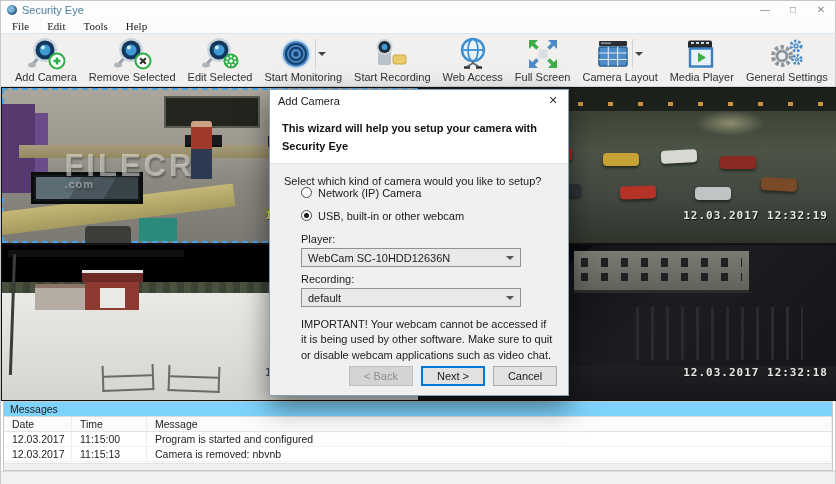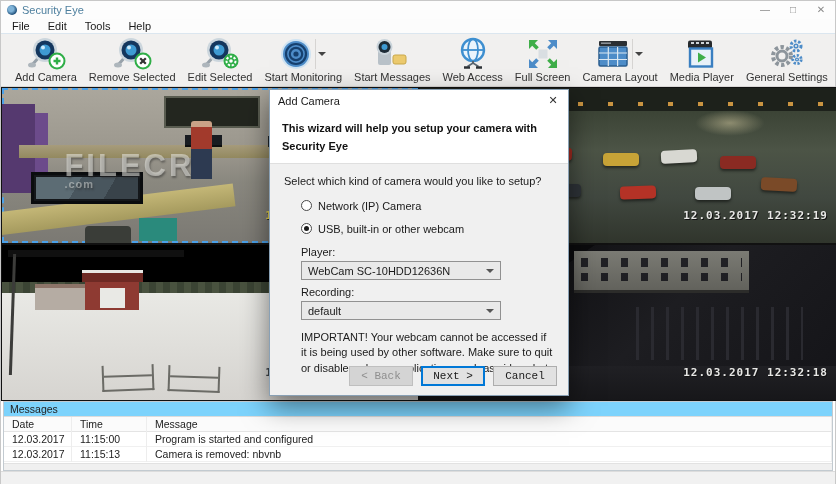--- a/index.html
+++ b/index.html
@@ -11,21 +11,21 @@
   
   .titlebar { height:18px; display:flex; align-items:center; background:#fdfdfd; padding-left:6px; }
   .app-icon { width:10px; height:10px; border-radius:50%;
     background:radial-gradient(circle at 40% 40%, #7fb3d8 0 30%, #1d4e79 70%); margin-right:5px; }
   .window-title { font-size:11px; color:#4d7f9e; }
   .win-controls { margin-left:auto; display:flex; }
   .win-btn { width:28px; text-align:center; font-size:10px; color:#8a8a8a; line-height:18px; }
 
   
   .menubar { height:15px; display:flex; align-items:center; background:#fcfcfc;
-    border-bottom:1px solid #dbe6ef; padding-left:2px; }
+    border-bottom:1px solid #dbe6ef; padding-left:2px;font-family:Liberation Serif, serif; }
   .menu-item { font-size:11px; color:#1a1a1a; padding:0 9px; line-height:14px; }
 
   
   .toolbar { height:53px; background:#f1f0ef; border-bottom:1px solid #d9d7d5;
     display:flex; align-items:flex-start; padding:3px 4px 0 8px; }
   .tool-item { display:flex; flex-direction:column; align-items:center; padding:0 6px; }
   .tool-icon { height:34px; display:flex; align-items:center; justify-content:center; }
   .tool-label { font-size:11px; color:#333; white-space:nowrap; margin-top:0; }
   .tool-split { display:flex; align-items:center; }
   .drop-arrow { width:12px; height:30px; display:flex; align-items:center; justify-content:center;
@@ -125,33 +125,33 @@
 
   
   .dialog { position:absolute; left:268px; top:88px; width:300px; height:307px; z-index:10;
     background:#f0f0f0; border:1px solid #89a0b4; box-shadow:0 10px 26px rgba(0,0,0,.5); }
   .dlg-titlebar { height:21px; background:#fff; display:flex; align-items:center; padding-left:8px; }
   .dlg-title { font-size:11px; color:#1a1a1a; }
   .dlg-close { margin-left:auto; width:30px; text-align:center; font-size:11px; color:#333; line-height:21px; }
   .dlg-header { background:#fff; padding:7px 12px 9px; border-bottom:1px solid #dfdfdf; }
   .dlg-heading { font-size:11px; font-weight:bold; color:#111; }
   .dlg-body { padding:11px 14px 0; font-size:11px; color:#1a1a1a; }
-  .dlg-question { margin-bottom:13px; }
+  .dlg-question { }
   .radio-row { display:flex; margin-left:17px; margin-bottom:11px; }
   .radio-circle { width:11px; height:11px; border:1px solid #494949; border-radius:50%;
     background:#fff; margin-right:6px; position:relative; flex:0 0 auto; }
   .radio-circle.checked::after { content:""; position:absolute; inset:2px; border-radius:50%; background:#1a1a1a; }
   .field-label { margin:3px 0 3px 17px; }
-  .select { width:200px; height:19px; margin-left:17px; margin-bottom:6px; background:#e9e9e9;
+  .select { width:220px; height:19px; margin-left:17px; margin-bottom:6px; background:#e9e9e9;
     border:1px solid #919191; display:flex; align-items:center; padding:0 6px; }
   .select-value { font-size:11px; color:#1a1a1a; flex:1; white-space:nowrap; overflow:hidden; }
   .select-chevron { width:0; height:0; border-left:4px solid transparent; border-right:4px solid transparent;
     border-top:4px solid #555; }
   .dlg-important { margin:10px 0 0 17px; width:252px; line-height:1.4; color:#1a1a1a; }
-  .dlg-buttons { position:absolute; right:11px; bottom:9px; display:flex; gap:8px;font-family:Liberation Mono, monospace; }
+  .dlg-buttons { position:absolute; right:11px; bottom:9px; display:flex; gap:8px; }
   .btn { width:64px; height:20px; font-size:11px; display:flex; align-items:center; justify-content:center;
     background:#e1e1e1; border:1px solid #adadad; color:#1a1a1a; }
   .btn.disabled { background:#d4d4d4; border-color:#bfbfbf; color:#8e8e8e; }
   .btn.focused { border:2px solid #0078d7; }
 
   
   .messages { height:70px; background:#fff; border:1px solid #c2cad0; margin:0 2px; position:relative; }
   .messages-title { height:15px; background:#7dd3fc; border-bottom:1px solid #dcdcdc;
     font-size:10.5px; color:#222; padding-left:6px; line-height:15px; }
   .msg-row { display:grid; grid-template-columns:68px 75px 1fr; height:15px; align-items:center; }
@@ -257,21 +257,21 @@
     <div class="tool-item">
       <span class="tool-icon">
         <svg width="36" height="34" viewBox="0 0 36 34">
           <rect x="4" y="13" width="13" height="15" rx="2" fill="#b9c2c9"></rect>
           <circle cx="10.5" cy="10" r="8" fill="#c9d3da"></circle>
             <circle cx="10.5" cy="10" r="6" fill="#1d2b36"></circle>
           <circle cx="10.5" cy="10" r="3" fill="#3e9ad2"></circle>
           <rect x="19" y="18" width="13" height="9" rx="2" fill="#ecca6e" stroke="#c9a84a"></rect>
         </svg>
       </span>
-      <span class="tool-label">Start Messages</span>
+      <span class="tool-label">Start Recording</span>
     </div>
 
     <div class="tool-item">
       <span class="tool-icon">
         <svg width="34" height="34" viewBox="0 0 34 34">
           <circle cx="17" cy="13" r="11" fill="#eaf4fc" stroke="#3e8fd0" stroke-width="2.4"></circle>
           <ellipse cx="17" cy="13" rx="5" ry="11" fill="none" stroke="#3e8fd0" stroke-width="1.8"></ellipse>
           <path d="M6.5 13 H27.5" stroke="#3e8fd0" stroke-width="1.8"></path>
           <path d="M17 24 V27" stroke="#5a6670" stroke-width="2"></path>
           <path d="M11.5 29.5 L17 26 L22.5 29.5" stroke="#5a6670" stroke-width="1.6" fill="none"></path>

